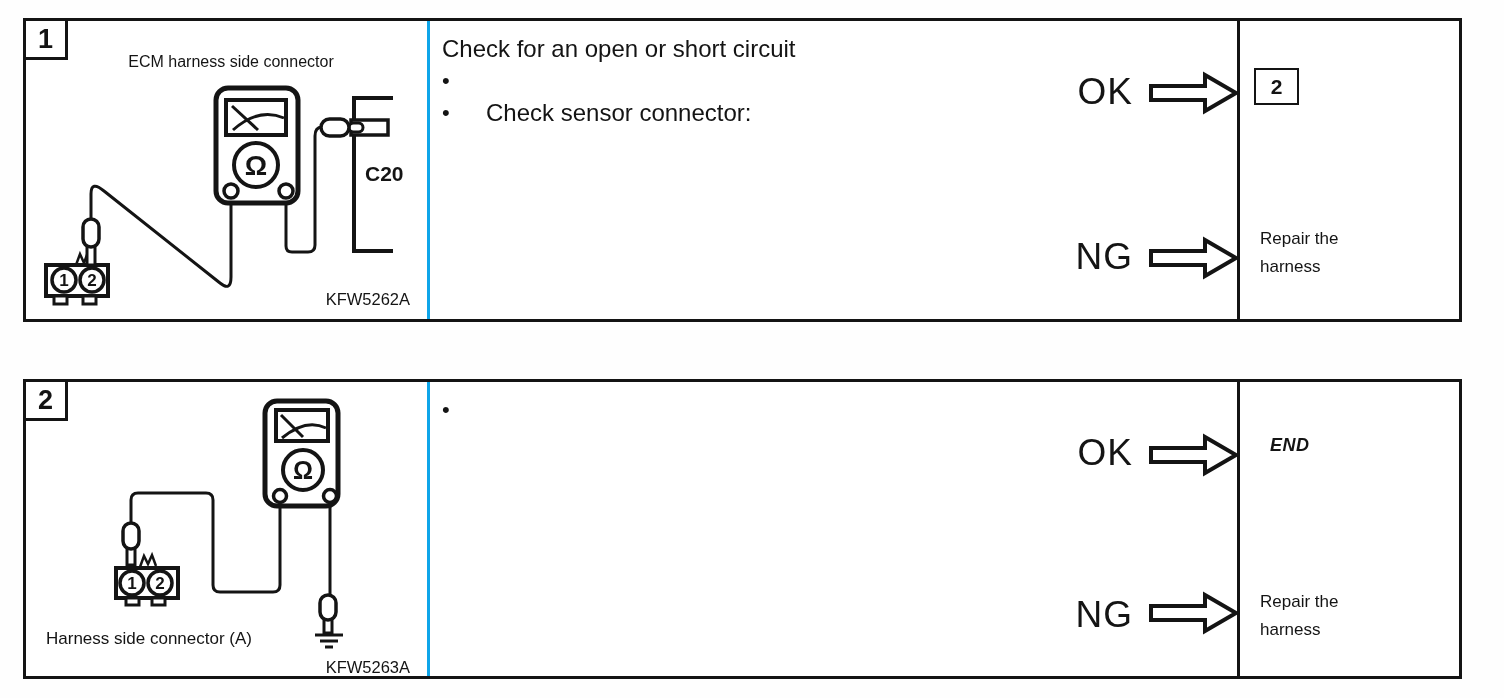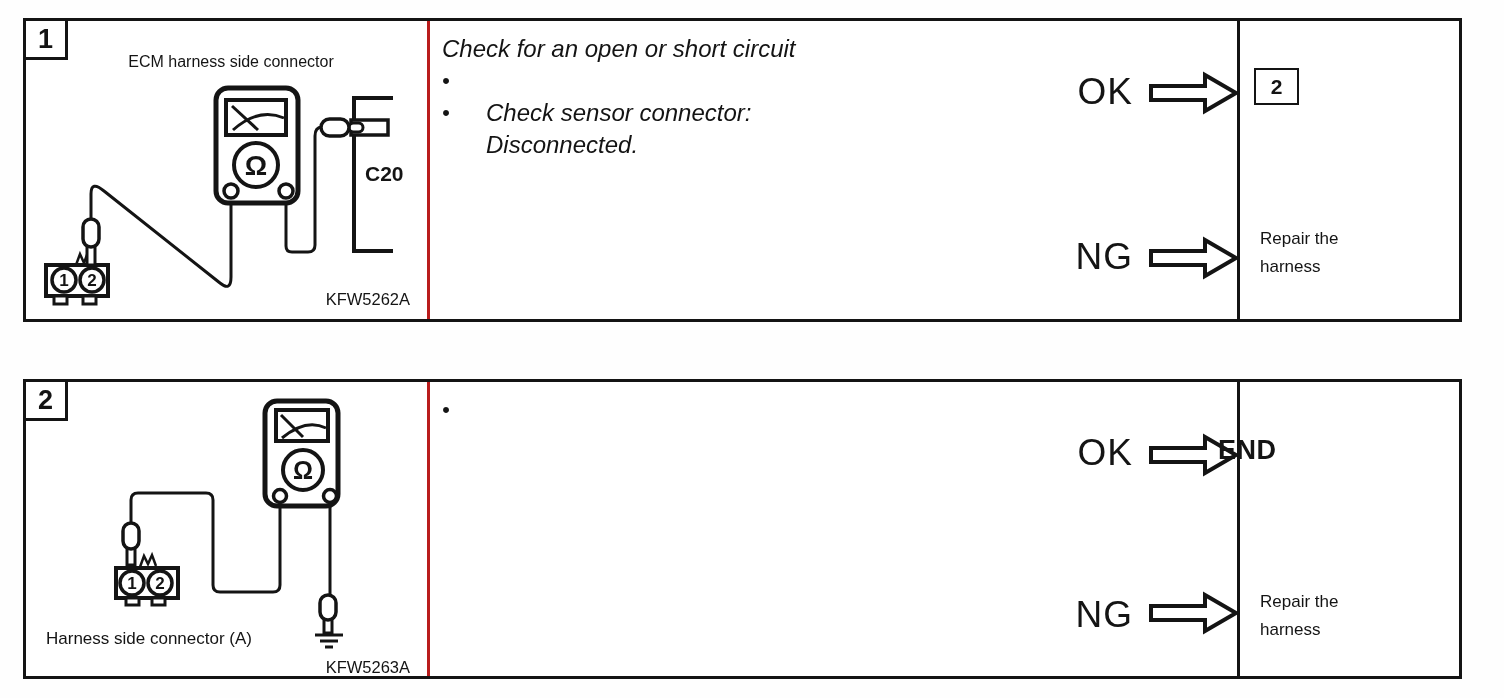--- a/index.html
+++ b/index.html
@@ -6,43 +6,43 @@
   body{
     width:1504px;height:698px;background:#ffffff;
     font-family:"Liberation Sans", sans-serif;color:#141414;
     -webkit-font-smoothing:antialiased;
   }
   .page{position:relative;width:1504px;height:698px;background:#fefefe;overflow:hidden;}
   .row{position:absolute;left:23px;width:1439px;border:3px solid #141414;background:#fff;box-sizing:border-box;}
   #row1{top:18px;height:304px;}
   #row2{top:379px;height:300px;}
   .cell{position:absolute;top:0;height:100%;box-sizing:border-box;}
-  .cell.diagram{left:0;width:404px;border-right:3px solid #b91c1c;}
+  .cell.diagram{left:0;width:404px;border-right:3px solid #0ea5e9;}
   .cell.desc{left:404px;width:810px;border-right:3px solid #141414;}
   .cell.result{left:1214px;width:219px;}
   .stepnum{
     position:absolute;top:-3px;left:-3px;width:45px;height:42px;border:3px solid #141414;
     background:#fff;box-sizing:border-box;display:flex;align-items:center;justify-content:center;
     font-size:27px;font-weight:700;z-index:3;
   }
-  .desc-inner{padding:12px 10px 0 12px;font-size:24px;line-height:32px;font-style:italic;}
+  .desc-inner{padding:12px 10px 0 12px;font-size:24px;line-height:32px;}
   .bullet{display:flex;}
   .bullet .marker{width:44px;font-size:22px;flex:none;}
   .verdict{
     position:absolute;left:1007px;width:100px;text-align:right;
     font-size:37px;font-weight:400;line-height:42px;letter-spacing:1px;
   }
   .arrow{position:absolute;left:1122px;width:92px;height:46px;}
   .stepref{
     position:absolute;left:1228px;top:47px;width:45px;height:37px;border:2.5px solid #141414;
     box-sizing:border-box;display:flex;align-items:center;justify-content:center;
     font-size:21px;font-weight:700;background:#fff;
   }
   .resulttext{position:absolute;left:1234px;font-size:17px;line-height:28px;}
-  .endtext{position:absolute;left:1192px;font-size:27px;font-weight:700;letter-spacing:0.5px;}
+  .endtext{position:absolute;left:1244px;font-size:18px;font-weight:700;letter-spacing:0.5px;font-style:italic;}
   svg{display:block;}
   svg text{font-family:"Liberation Sans", sans-serif;fill:#141414;}
   .ink{stroke:#141414;}
 </style>
 </head>
 <body>
 
 <div class="page">
 
   <section class="row" id="row1">
@@ -105,21 +105,20 @@
     <div class="cell desc">
       <div class="desc-inner">
         <div>Check for an open or short circuit</div>
         <div class="bullet">
           <span class="marker">•</span>
         </div>
         <div class="bullet">
           <span class="marker">•</span>
           <div>
             <div>Check sensor connector:</div>
-            <div>Disconnected.</div>
           </div>
         </div>
       </div>
     </div>
 
     <div class="verdict" style="top:50px">OK</div>
     <svg class="arrow" style="top:49px" viewBox="0 0 92 46">
       <polygon points="3,16 57,16 57,5 88,23 57,41 57,30 3,30" fill="#ffffff" stroke="#141414" stroke-width="4"></polygon>
     </svg>
     <div class="verdict" style="top:215px">NG</div>

